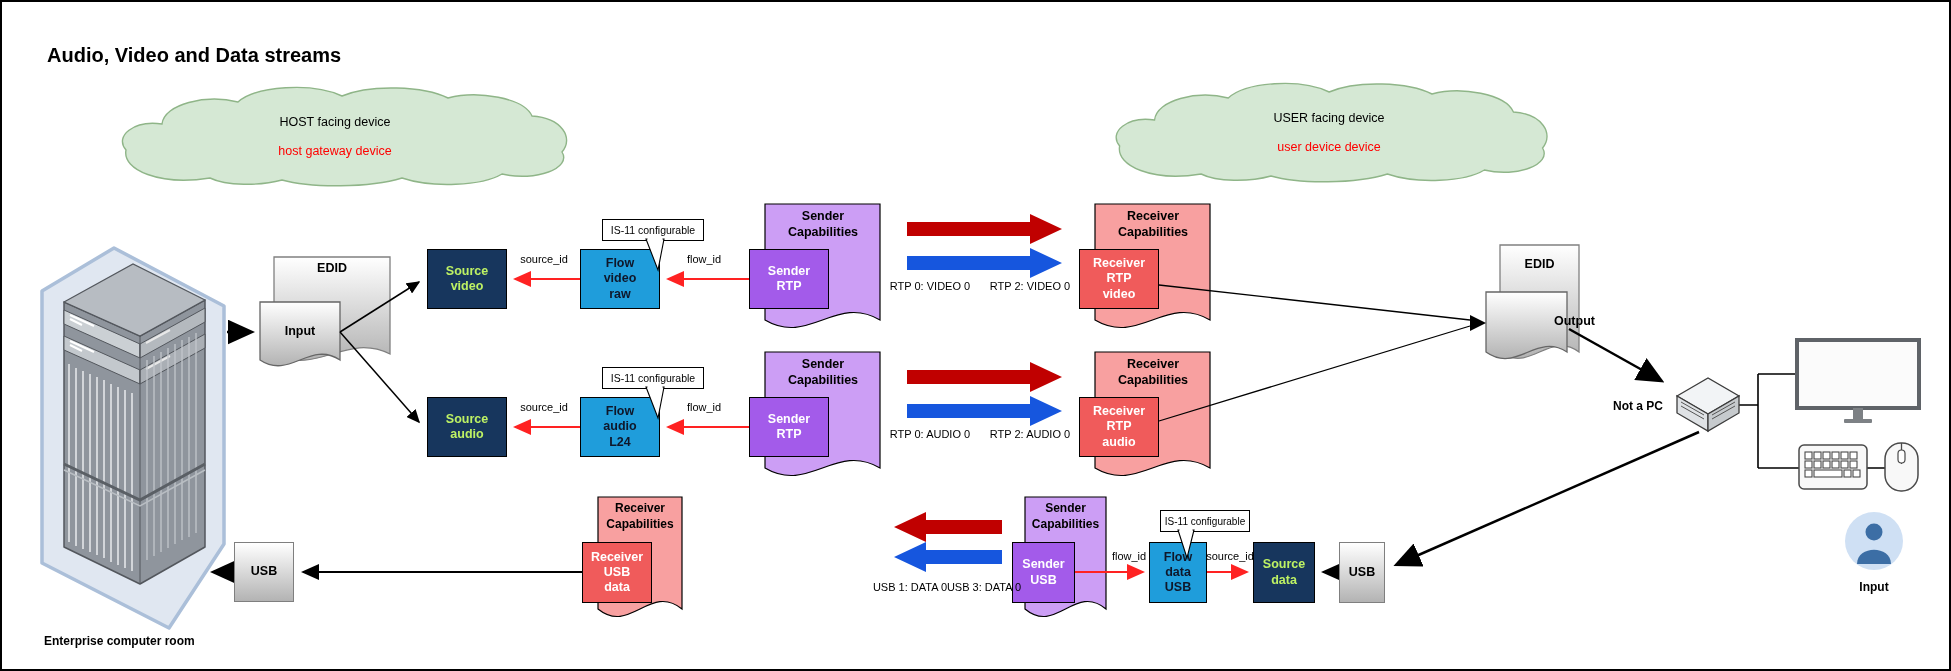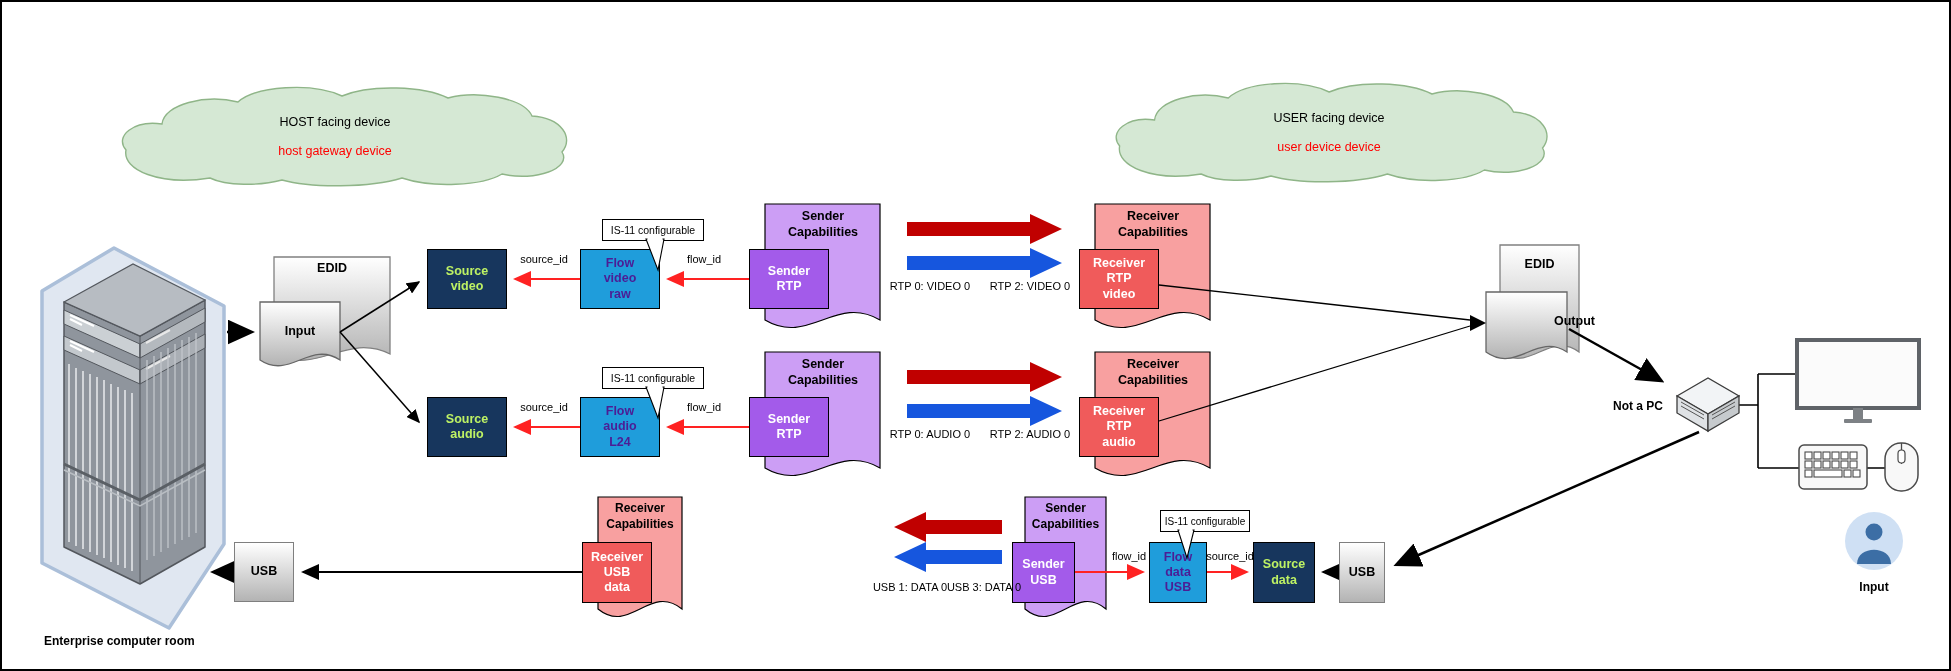--- a/index.html
+++ b/index.html
@@ -11,21 +11,21 @@
   svg.layer{position:absolute;left:0;top:0;}
   #bg{z-index:0;}
   #fg{z-index:26;pointer-events:none;}
   .abs{position:absolute;box-sizing:border-box;}
   .box{
     position:absolute;box-sizing:border-box;display:flex;align-items:center;justify-content:center;
     text-align:center;font-weight:bold;font-size:12.5px;line-height:1.22;white-space:pre-line;
     border:1px solid #000;z-index:10;
   }
   .navy{background:#17365d;color:#bef264;}
-  .cyan{background:#1f9ddb;color:#4c1d95;}
+  .cyan{background:#1f9ddb;color:#0f172a;}
   .purple{background:#a35bea;color:#fff;}
   .redbox{background:#f05b5b;color:#fff;}
   .graybox{background:linear-gradient(#ffffff,#b3b3b3);color:#000;border:1px solid #7f7f7f;}
   .doc-label{
     position:absolute;z-index:10;text-align:center;font-weight:bold;font-size:12.5px;
     line-height:1.3;white-space:pre-line;
   }
   .doc-label.small{font-size:12px;}
   .flexc{display:flex;align-items:center;justify-content:center;}
   .lbl{
@@ -187,20 +187,21 @@
       <rect x="1896" y="448" width="7" height="13" rx="3.5" fill="#fff" stroke="#4a4a4a" stroke-width="1.2"></rect>
     </g>
 
     <g>
       <circle cx="1872" cy="539" r="29" fill="#cfe0f4"></circle>
       <circle cx="1872" cy="530" r="8.5" fill="#3c6ea5"></circle>
       <path d="M1855,562 C1855,543 1889,543 1889,562 Z" fill="#3c6ea5"></path>
     </g>
   </svg>
 
+  <div id="title" class="abs" style="left:45px;top:42px;width:430px;">Audio, Video and Data streams</div>
 
   <div class="cloud-text" style="left:233px;top:113px;width:200px;">HOST facing device</div>
   <div class="cloud-text red" style="left:233px;top:142px;width:200px;">host gateway device</div>
   <div class="cloud-text" style="left:1227px;top:109px;width:200px;">USER facing device</div>
   <div class="cloud-text red" style="left:1227px;top:138px;width:200px;">user device device</div>
 
   <div class="lbl bold" style="left:42px;top:632px;width:250px;text-align:left;">Enterprise computer room</div>
   <div class="lbl bold" style="left:1591px;top:397px;width:90px;">Not a PC</div>
   <div class="lbl bold" style="left:1837px;top:578px;width:70px;">Input</div>
 

